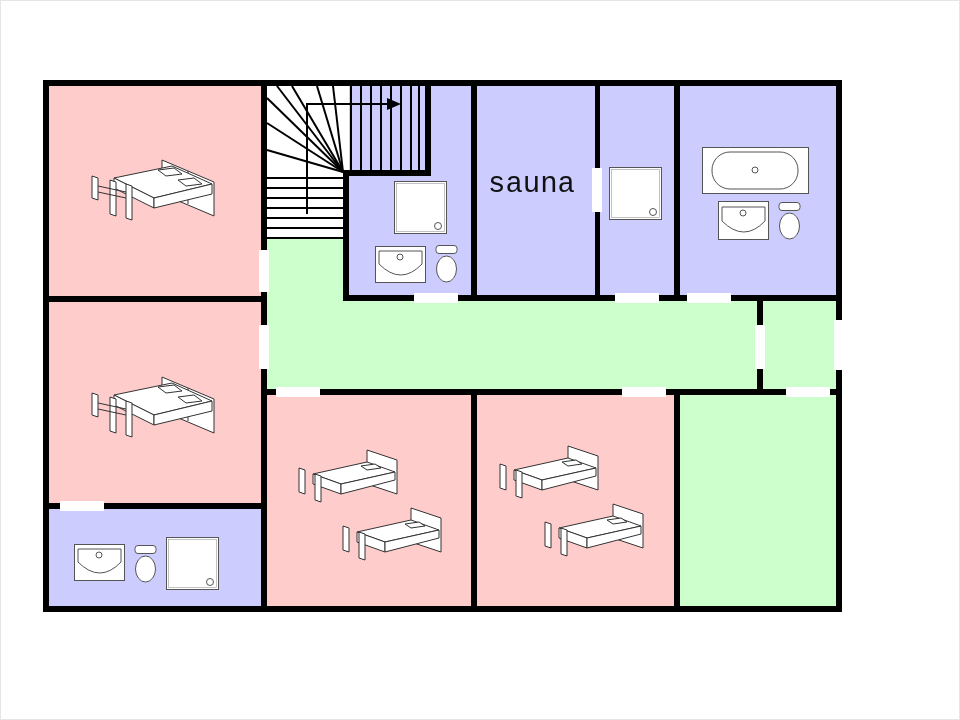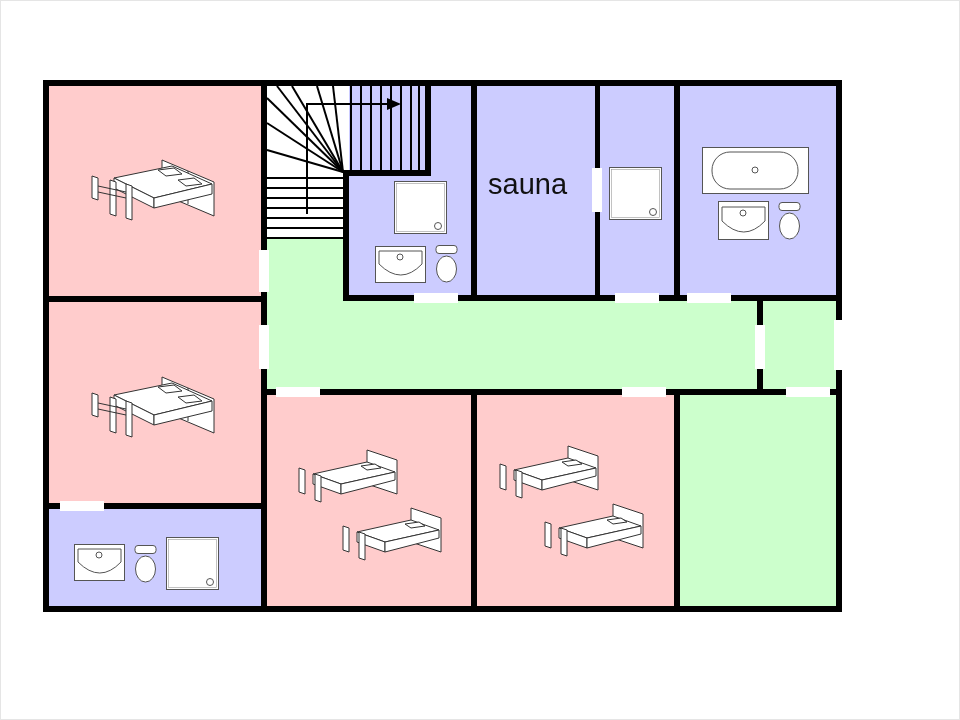--- a/index.html
+++ b/index.html
@@ -97,21 +97,21 @@
   <div class="door" style="left:414px;top:293px;width:44px;height:10px;"></div>
   <div class="door" style="left:615px;top:293px;width:44px;height:10px;"></div>
   <div class="door" style="left:687px;top:293px;width:44px;height:10px;"></div>
   <div class="door" style="left:592px;top:168px;width:10px;height:44px;"></div>
   <div class="door" style="left:276px;top:387px;width:44px;height:10px;"></div>
   <div class="door" style="left:622px;top:387px;width:44px;height:10px;"></div>
   <div class="door" style="left:786px;top:387px;width:44px;height:10px;"></div>
   <div class="door" style="left:755px;top:325px;width:10px;height:44px;"></div>
   <div class="door" style="left:834px;top:320px;width:10px;height:50px;"></div>
 
-  <div class="label" style="left:488px;top:168px;font-size:29px;">sauna</div>
+  <div class="label" style="left:488px;top:168px;font-size:29px;font-family:Liberation Mono, monospace;">sauna</div>
 
   <svg class="icon" style="left:92px;top:158px;" width="124" height="64" viewBox="0 0 124 64">
     <g stroke="#333" stroke-width="1" fill="#fff">
       <polygon points="70,2 122,24 122,58 70,36"></polygon>
       <line x1="96" y1="13" x2="96" y2="46"></line>
       <polygon points="22,20 80,8 120,26 62,40"></polygon>
       <polygon points="22,20 62,40 62,50 22,30"></polygon>
       <polygon points="62,40 120,26 120,36 62,50"></polygon>
       <polygon points="0,18 6,20 6,42 0,40"></polygon>
       <polygon points="18,22 24,24 24,58 18,56"></polygon>

